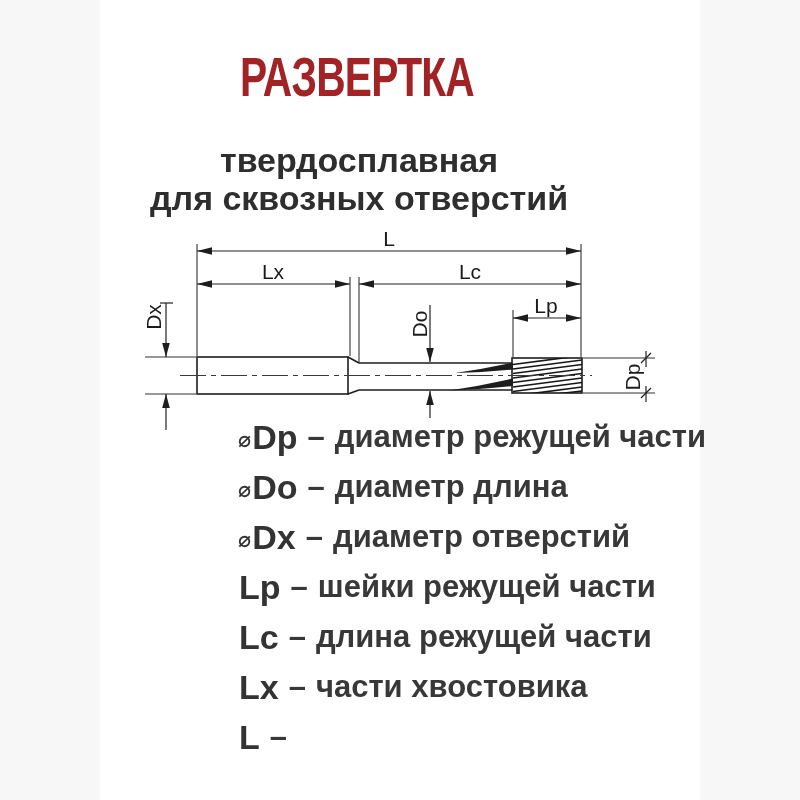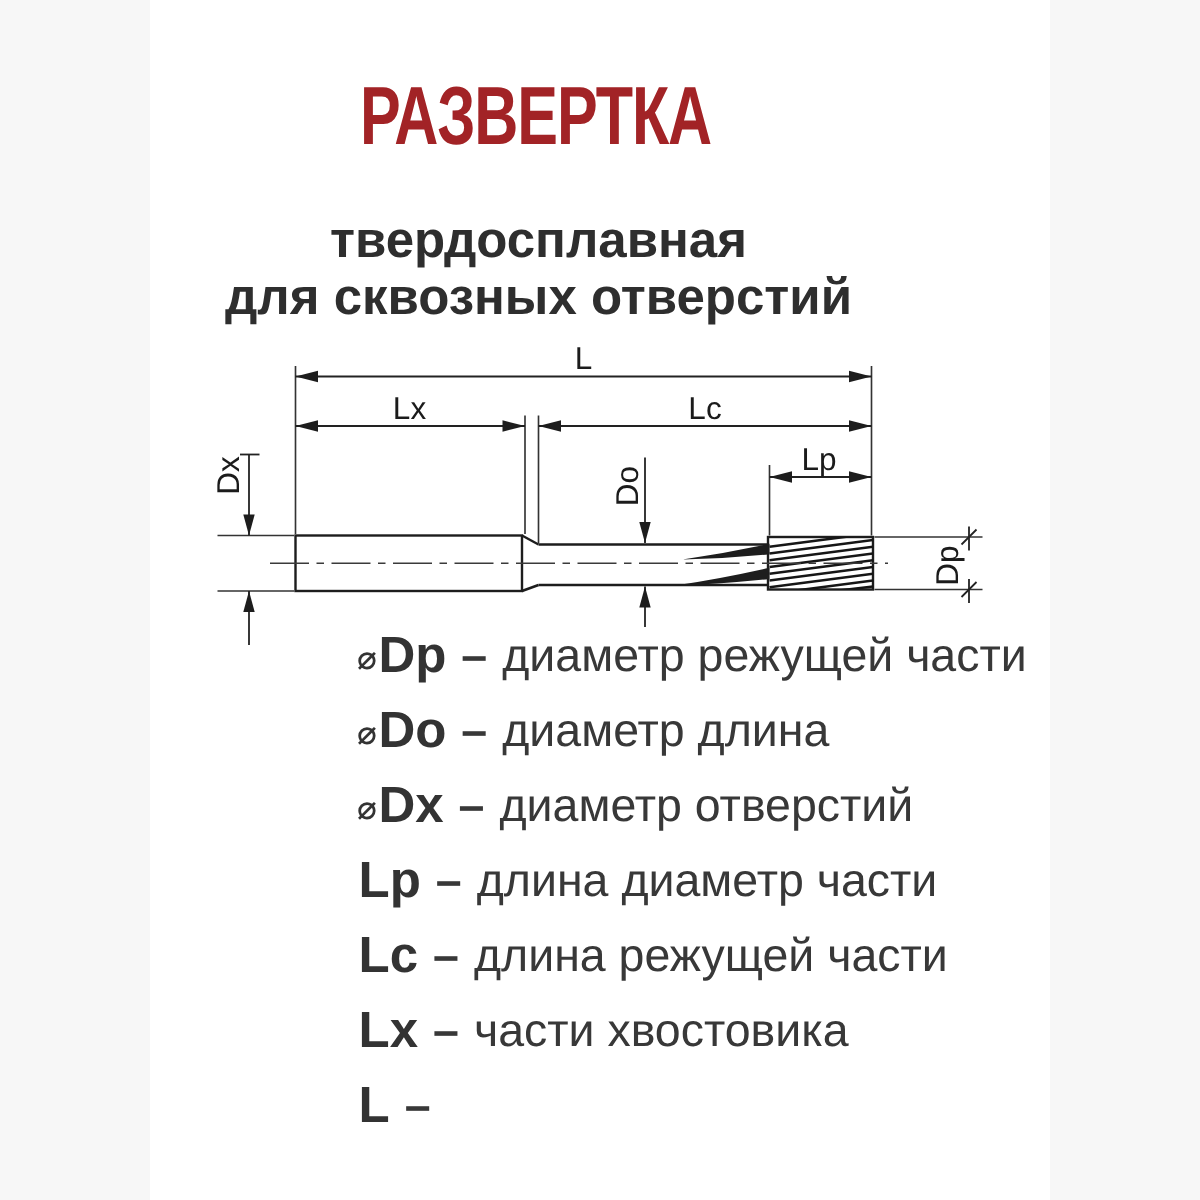--- a/index.html
+++ b/index.html
@@ -28,21 +28,21 @@
     font-size:21px;fill:#1b1b1b;font-weight:400;
   }
   .legend{position:absolute;left:190px;top:412px;margin-left:48px;}
   .legend-row{height:50px;display:flex;align-items:center;color:#383838;}
   .legend-row .sym{font-size:34px;font-weight:700;color:#333333;}
   .legend-row .pfx{
     font-family:"DejaVu Sans","Liberation Sans",sans-serif;
     font-size:22px;position:relative;top:-2px;margin-right:1px;
   }
   .legend-row .dash{font-size:31px;font-weight:700;margin:0 10px;}
-  .legend-row .desc{font-size:31px;font-weight:400;}
+  .legend-row .desc{font-size:31px;font-weight:700;}
 </style>
 </head>
 <body>
 
 <div class="side-strip left"></div>
 <div class="side-strip right"></div>
 <div class="panel"></div>
 
 <div class="title">РАЗВЕРТКА</div>
 
@@ -155,21 +155,21 @@
     <span class="desc">диаметр длина</span>
   </div>
   <div class="legend-row">
     <span class="sym"><span class="pfx">⌀</span><span>Dx</span></span>
     <span class="dash">–</span>
     <span class="desc">диаметр отверстий</span>
   </div>
   <div class="legend-row">
     <span class="sym"><span class="pfx"></span><span>Lp</span></span>
     <span class="dash">–</span>
-    <span class="desc">длина диаметр части</span>
+    <span class="desc">шейки режущей части</span>
   </div>
   <div class="legend-row">
     <span class="sym"><span class="pfx"></span><span>Lc</span></span>
     <span class="dash">–</span>
     <span class="desc">длина режущей части</span>
   </div>
   <div class="legend-row">
     <span class="sym"><span class="pfx"></span><span>Lx</span></span>
     <span class="dash">–</span>
     <span class="desc">части хвостовика</span>

